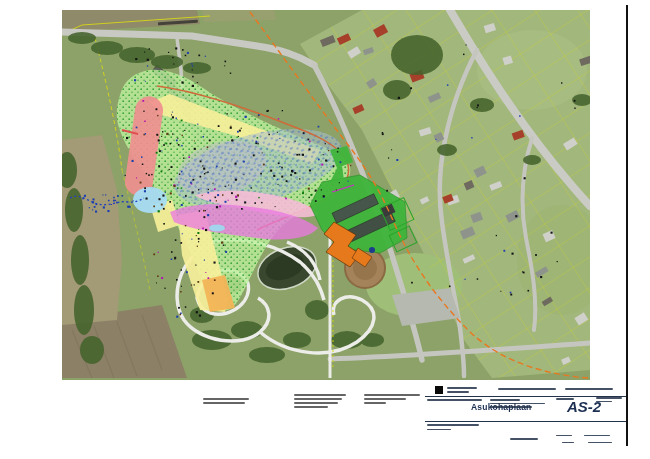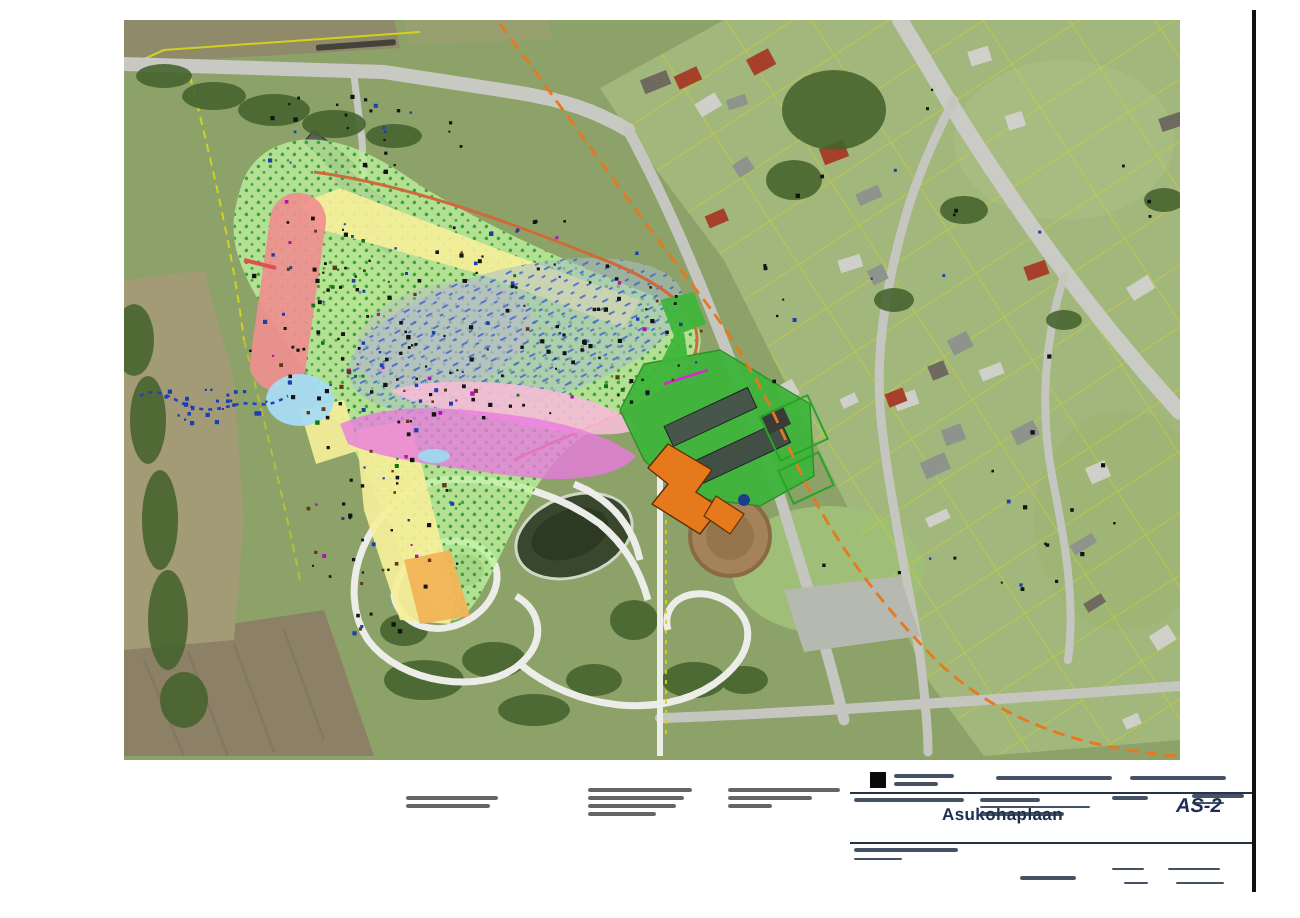--- a/index.html
+++ b/index.html
@@ -7,21 +7,21 @@
         font-family:"Liberation Sans",sans-serif;}
   #map-wrap{position:absolute;left:62px;top:10px;width:528px;height:370px;}
   svg{display:block;}
   .vframe{position:absolute;background:#111;}
   .hline{position:absolute;background:#24324a;height:1px;}
   .bar{height:2px;background:#4a4a4a;opacity:.85;margin-bottom:2px;border-radius:1px;}
   .bar.navy{background:#24324a;}
   .fineprint{position:absolute;}
   .tb-text{position:absolute;color:#1c2f52;line-height:1;}
   #proj-title{left:431px;top:403px;font-size:8.5px;font-weight:bold;letter-spacing:.2px;margin-left:40px;}
-  #dwg-code{left:588px;top:399px;font-size:10px;font-style:italic;font-weight:bold;}
+  #dwg-code{left:567px;top:399px;font-size:15px;font-style:italic;font-weight:bold;}
   #logo-square{position:absolute;left:435px;top:386px;width:8px;height:8px;background:#0a0a0a;}
   .roadlabel{position:absolute;left:158px;top:21px;transform:rotate(-4deg);opacity:.8;}
   .roadlabel .bar{height:2.5px;width:40px;background:#222;}
 </style>
 </head>
 <body>
 
 <div id="page">
 
   <div id="map-wrap">

